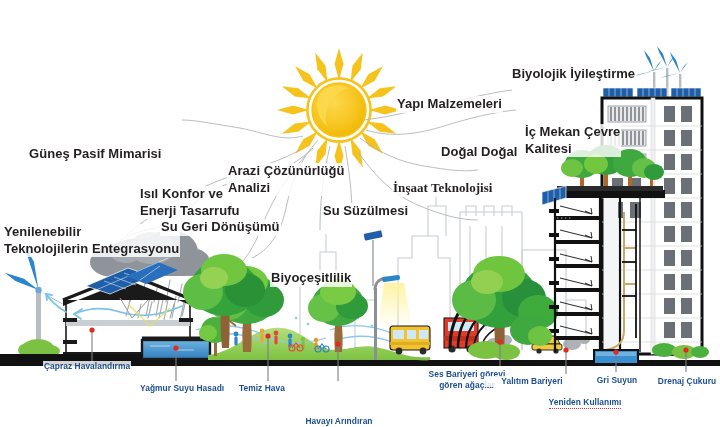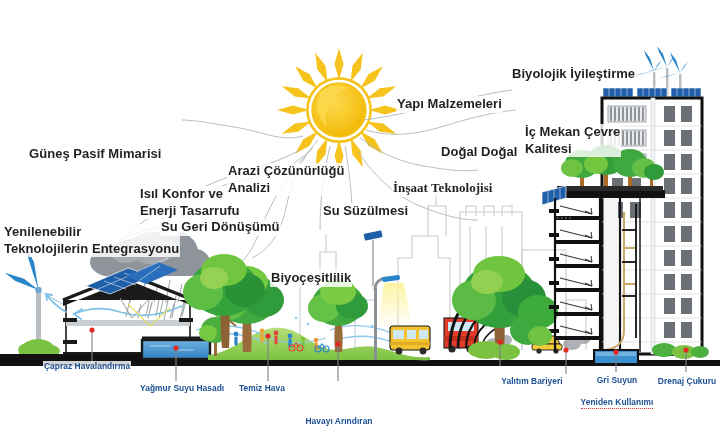--- a/index.html
+++ b/index.html
@@ -653,20 +653,22 @@
   <div class="label" style="left:392px; top:180px;font-family:Liberation Serif, serif;">İnşaat Teknolojisi</div>
   <div class="label" style="left:511px; top:66px;">Biyolojik İyileştirme</div>
   <div class="label" style="left:524px; top:124px;">İç Mekan Çevre
 Kalitesi</div>
 
   <div class="label blue" style="left:43px;  top:351px;margin-top:10px;">Çapraz Havalandırma</div>
   <div class="label blue" style="left:139px; top:383px;text-align:center;">Yağmur Suyu Hasadı</div>
   <div class="label blue" style="left:238px; top:383px;">Temiz Hava</div>
   <div class="label blue c" style="left:288px; top:383px; width:100px;margin-top:33px;">Havayı Arındıran
 Ağaçlar</div>
+  <div class="label blue c" style="left:416px; top:369px; width:100px;">Ses Bariyeri görevi
+gören ağaçlar</div>
   <div class="label blue c" style="left:484px; top:376px; width:94px;">Yalıtım Bariyeri</div>
   <div class="label blue c" style="left:578px; top:375px; width:76px;">Gri Suyun</div>
-  <div class="label blue c spell" style="left:572px; top:386px; width:88px;">
+  <div class="label blue c spell" style="left:540px; top:386px; width:88px;">
     <span class="sq">Yeniden Kullanımı</span>
   </div>
   <div class="label blue c" style="left:646px; top:376px; width:80px;">Drenaj Çukuru</div>
 
 </div>
 
 </body></html>

